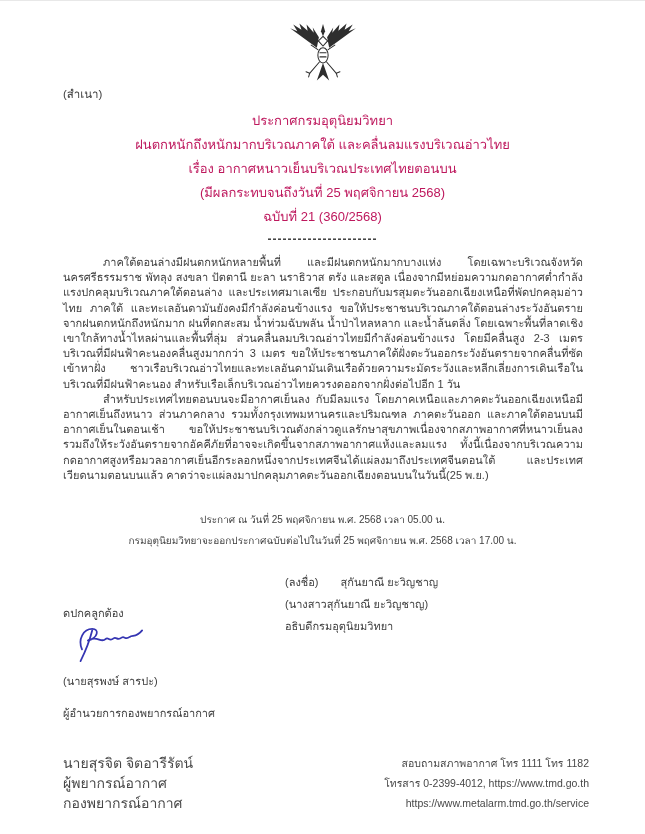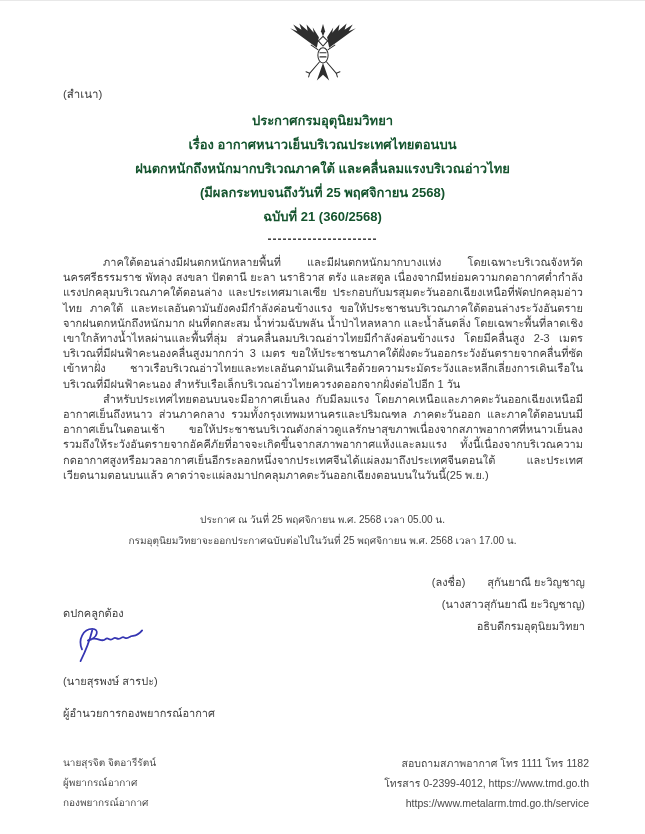--- a/index.html
+++ b/index.html
@@ -16,54 +16,54 @@
   .emblem-wrap{
     display:flex;justify-content:center;
     padding-top:22px;height:80px;
   }
   .copy-label{
     position:absolute;left:63px;top:84px;
     font-size:11.5px;color:#3d3d3d;
   }
   .heading-block{margin-top:6px;text-align:center;}
   .heading-block div{
-    font-size:13px;font-weight:bold;color:#14532d;
+    font-size:13px;font-weight:normal;color:#be185d;
     line-height:24px;
   }
   .divider-line{
     text-align:center;font-size:12px;font-weight:bold;color:#444;
     letter-spacing:1px;line-height:16px;margin-top:2px;
   }
   .body-text{
     margin:8px 62px 0 63px;
   }
   .body-text p{
     margin:0;font-size:11px;line-height:15.2px;
     text-align:justify;text-indent:40px;color:#3f3f3f;
   }
   .issuance{
     margin-top:26px;text-align:center;
     font-size:10px;line-height:21px;color:#3f3f3f;
   }
   .sign-block{
     margin:20px 0 0 285px;width:300px;
-    text-align:right;font-size:11px;line-height:22px;color:#3f3f3f;
+    text-align:left;font-size:11px;line-height:22px;color:#3f3f3f;
   }
   .sign-line1 .sign-label{margin-right:22px;}
   .certify-block{
     position:absolute;left:63px;top:604px;
     font-size:11px;color:#3f3f3f;
   }
   .certify-label{line-height:16px;}
   .certify-sign{margin:2px 0 0 2px;}
   .certify-name{margin-top:4px;line-height:16px;}
   .certify-pos{margin-top:16px;line-height:16px;}
   .footer-left{
     position:absolute;left:63px;top:752px;
-    font-size:10px;line-height:20px;color:#474747;
+    font-size:14px;line-height:20px;color:#474747;
   }
   .footer-right{
     position:absolute;right:56px;top:752px;
     font-size:10.5px;line-height:20px;color:#474747;text-align:right;
   }
   .garuda-svg .fillpart{fill:#2e2e2e;stroke:none;}
   .garuda-svg .strokepart{fill:none;stroke:#2e2e2e;stroke-width:2;stroke-linecap:round;}
   .sig-svg path{fill:none;stroke-width:2.4;stroke-linecap:round;stroke-linejoin:round;}
 </style>
 </head>
@@ -92,22 +92,22 @@
 
       <path class="strokepart" d="M63 76 L44 98 M77 76 L96 98"></path>
       <path class="strokepart" d="M44 98 L37 95 M44 98 L42 105 M96 98 L103 95 M96 98 L98 105"></path>
     </svg>
   </div>
 
   <div class="copy-label">(สำเนา)</div>
 
   <div class="heading-block">
     <div>ประกาศกรมอุตุนิยมวิทยา</div>
+    <div>ฝนตกหนักถึงหนักมากบริเวณภาคใต้ และคลื่นลมแรงบริเวณอ่าวไทย</div>
     <div>เรื่อง อากาศหนาวเย็นบริเวณประเทศไทยตอนบน</div>
-    <div>ฝนตกหนักถึงหนักมากบริเวณภาคใต้ และคลื่นลมแรงบริเวณอ่าวไทย</div>
     <div>(มีผลกระทบจนถึงวันที่ 25 พฤศจิกายน 2568)</div>
     <div>ฉบับที่ 21 (360/2568)</div>
   </div>
   <div class="divider-line">----------------------</div>
 
   <div class="body-text">
     <p>ภาคใต้ตอนล่างมีฝนตกหนักหลายพื้นที่ และมีฝนตกหนักมากบางแห่ง โดยเฉพาะบริเวณจังหวัดนครศรีธรรมราช พัทลุง สงขลา ปัตตานี ยะลา นราธิวาส ตรัง และสตูล เนื่องจากมีหย่อมความกดอากาศต่ำกำลังแรงปกคลุมบริเวณภาคใต้ตอนล่าง และประเทศมาเลเซีย ประกอบกับมรสุมตะวันออกเฉียงเหนือที่พัดปกคลุมอ่าวไทย ภาคใต้ และทะเลอันดามันยังคงมีกำลังค่อนข้างแรง ขอให้ประชาชนบริเวณภาคใต้ตอนล่างระวังอันตรายจากฝนตกหนักถึงหนักมาก ฝนที่ตกสะสม น้ำท่วมฉับพลัน น้ำป่าไหลหลาก และน้ำล้นตลิ่ง โดยเฉพาะพื้นที่ลาดเชิงเขาใกล้ทางน้ำไหลผ่านและพื้นที่ลุ่ม ส่วนคลื่นลมบริเวณอ่าวไทยมีกำลังค่อนข้างแรง โดยมีคลื่นสูง 2-3 เมตร บริเวณที่มีฝนฟ้าคะนองคลื่นสูงมากกว่า 3 เมตร ขอให้ประชาชนภาคใต้ฝั่งตะวันออกระวังอันตรายจากคลื่นที่ซัดเข้าหาฝั่ง ชาวเรือบริเวณอ่าวไทยและทะเลอันดามันเดินเรือด้วยความระมัดระวังและหลีกเลี่ยงการเดินเรือในบริเวณที่มีฝนฟ้าคะนอง สำหรับเรือเล็กบริเวณอ่าวไทยควรงดออกจากฝั่งต่อไปอีก 1 วัน</p>
     <p>สำหรับประเทศไทยตอนบนจะมีอากาศเย็นลง กับมีลมแรง โดยภาคเหนือและภาคตะวันออกเฉียงเหนือมีอากาศเย็นถึงหนาว ส่วนภาคกลาง รวมทั้งกรุงเทพมหานครและปริมณฑล ภาคตะวันออก และภาคใต้ตอนบนมีอากาศเย็นในตอนเช้า ขอให้ประชาชนบริเวณดังกล่าวดูแลรักษาสุขภาพเนื่องจากสภาพอากาศที่หนาวเย็นลง รวมถึงให้ระวังอันตรายจากอัคคีภัยที่อาจจะเกิดขึ้นจากสภาพอากาศแห้งและลมแรง ทั้งนี้เนื่องจากบริเวณความกดอากาศสูงหรือมวลอากาศเย็นอีกระลอกหนึ่งจากประเทศจีนได้แผ่ลงมาถึงประเทศจีนตอนใต้ และประเทศเวียดนามตอนบนแล้ว คาดว่าจะแผ่ลงมาปกคลุมภาคตะวันออกเฉียงตอนบนในวันนี้(25 พ.ย.)</p>
   </div>
 

